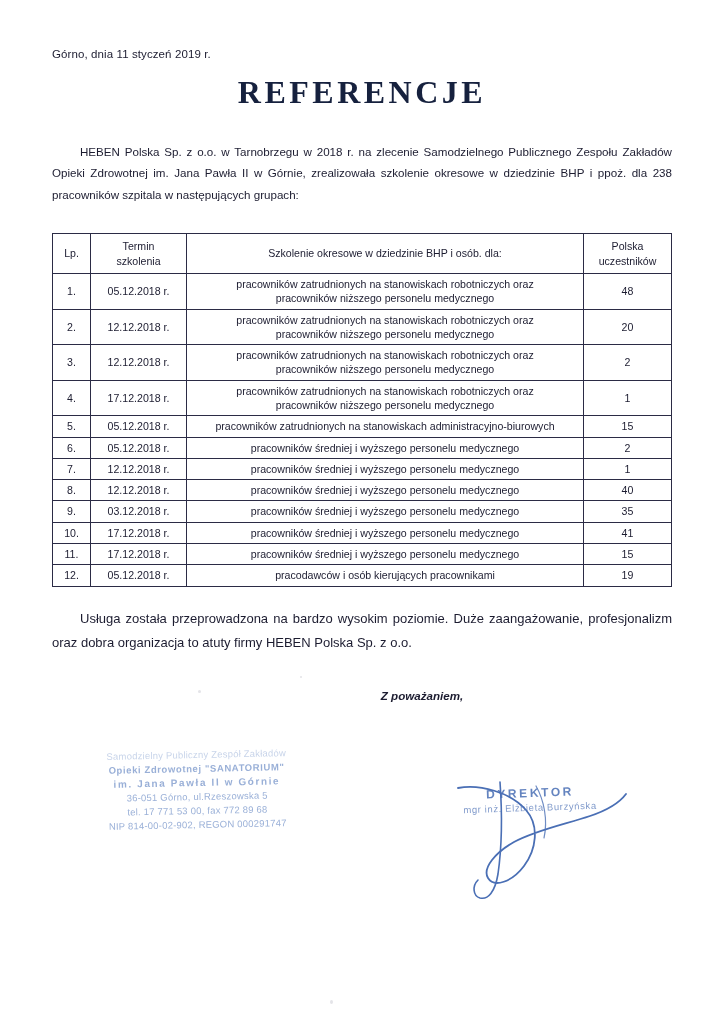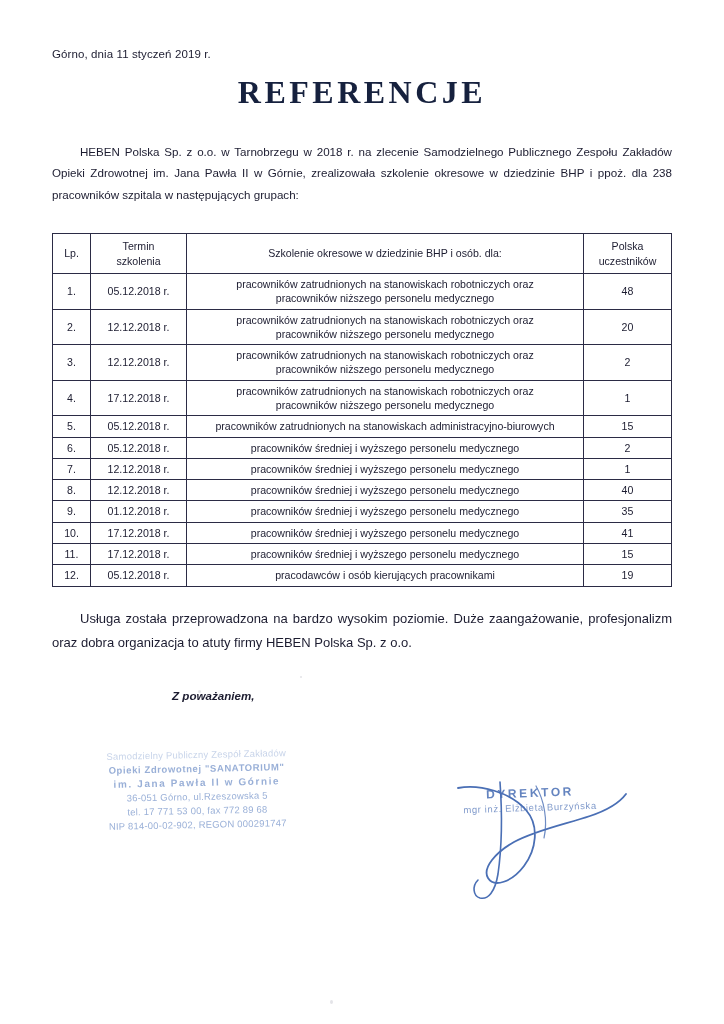--- a/index.html
+++ b/index.html
@@ -76,20 +76,21 @@
   .para {
     margin-top: 20px;
     font-size: 13px;
     line-height: 1.85;
     text-align: justify;
     text-indent: 28px;
     color: #1c1c30;
   }
   .closing {
     margin-top: 34px;
+    text-align: center;
     font-size: 11.6px;
     font-style: italic;
     font-weight: bold;
     color: #1c1c30;
     padding-left: 120px;
   }
   .stamp {
     position: absolute;
     left: 82px;
     top: 748px;
@@ -228,21 +229,21 @@
         <td>1</td>
       </tr>
       <tr>
         <td>8.</td>
         <td>12.12.2018 r.</td>
         <td class="desc">pracowników średniej i wyższego personelu medycznego</td>
         <td>40</td>
       </tr>
       <tr>
         <td>9.</td>
-        <td>01.12.2018 r.</td>
+        <td>03.12.2018 r.</td>
         <td class="desc">pracowników średniej i wyższego personelu medycznego</td>
         <td>35</td>
       </tr>
       <tr>
         <td>10.</td>
         <td>17.12.2018 r.</td>
         <td class="desc">pracowników średniej i wyższego personelu medycznego</td>
         <td>41</td>
       </tr>
       <tr>

